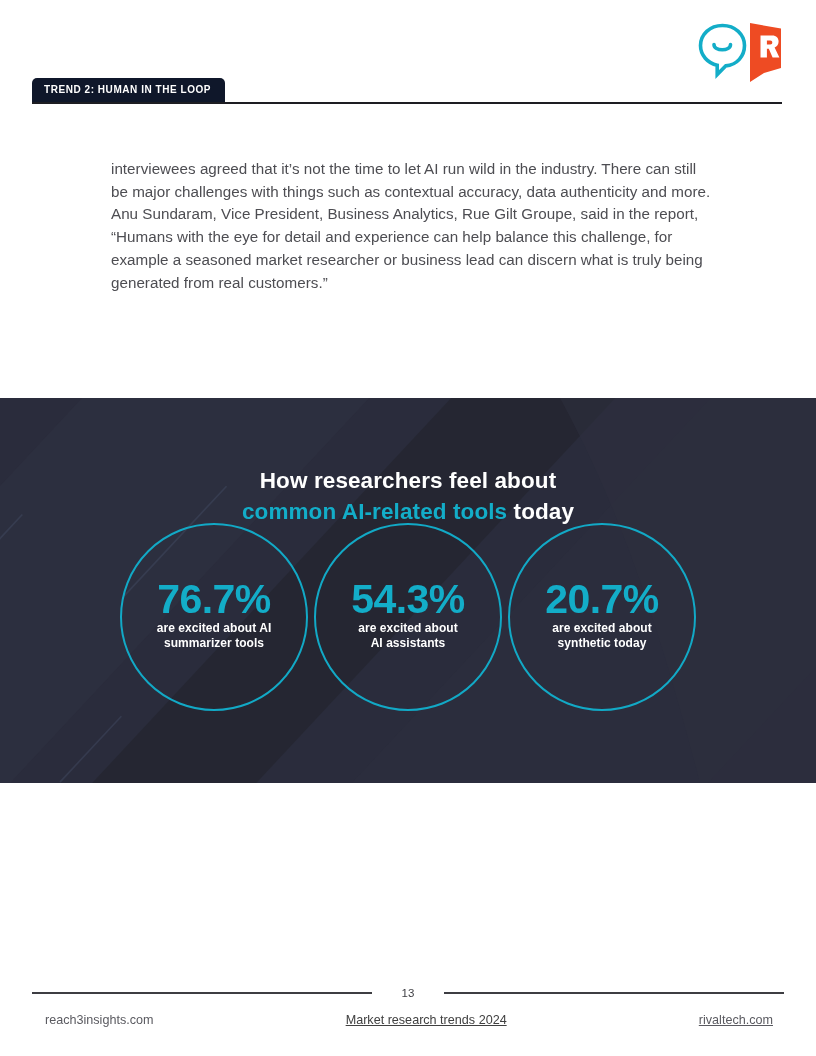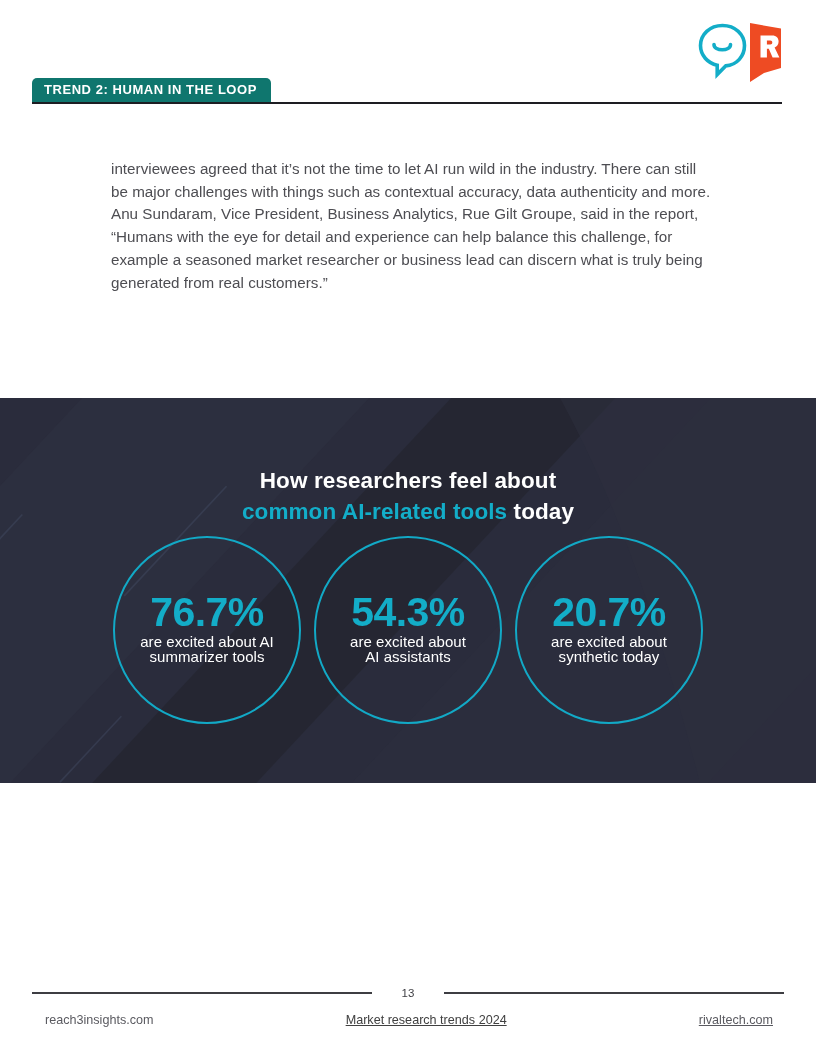--- a/index.html
+++ b/index.html
@@ -29,24 +29,24 @@
     top: 22px;
     width: 84px;
     height: 62px;
   }
   #trend-badge {
     position: absolute;
     left: 32px;
     top: 78px;
     height: 24px;
     padding: 0 14px 0 12px;
-    background: #0f766e;
+    background: #0f172a;
     border-radius: 5px 5px 0 0;
     color: #ffffff;
-    font-size: 13px;
+    font-size: 10px;
     font-weight: bold;
     letter-spacing: 0.55px;
     line-height: 24px;
     white-space: nowrap;
     box-sizing: border-box;
   }
   #header-rule {
     position: absolute;
     left: 32px;
     top: 102px;
@@ -93,25 +93,25 @@
     font-weight: bold;
     line-height: 31px;
     color: #ffffff;
     letter-spacing: 0.1px;
   }
   .hl-teal { color: #13ADC8; }
 
   #circle-row {
     position: absolute;
     left: 0;
-    top: 138px;
+    top: 125px;
     width: 816px;
     display: flex;
     justify-content: center;
-    gap: 13px;
+    gap: 6px;
   }
   .stat-circle {
     width: 188px;
     height: 188px;
     border-radius: 50%;
     border: 2.2px solid #12A9C6;
     box-sizing: border-box;
     display: flex;
     flex-direction: column;
     align-items: center;
@@ -120,22 +120,22 @@
   }
   .stat-value {
     font-size: 41px;
     font-weight: bold;
     color: #13ADC8;
     letter-spacing: -0.6px;
     line-height: 44px;
     margin-top: -6px;
   }
   .stat-label {
-    font-size: 15px;
-    font-weight: normal;
+    font-size: 12px;
+    font-weight: bold;
     color: #ffffff;
     text-align: center;
     line-height: 15.5px;
     letter-spacing: 0.05px;
   }
 
   
   #footer {
     position: absolute;
     left: 0;

